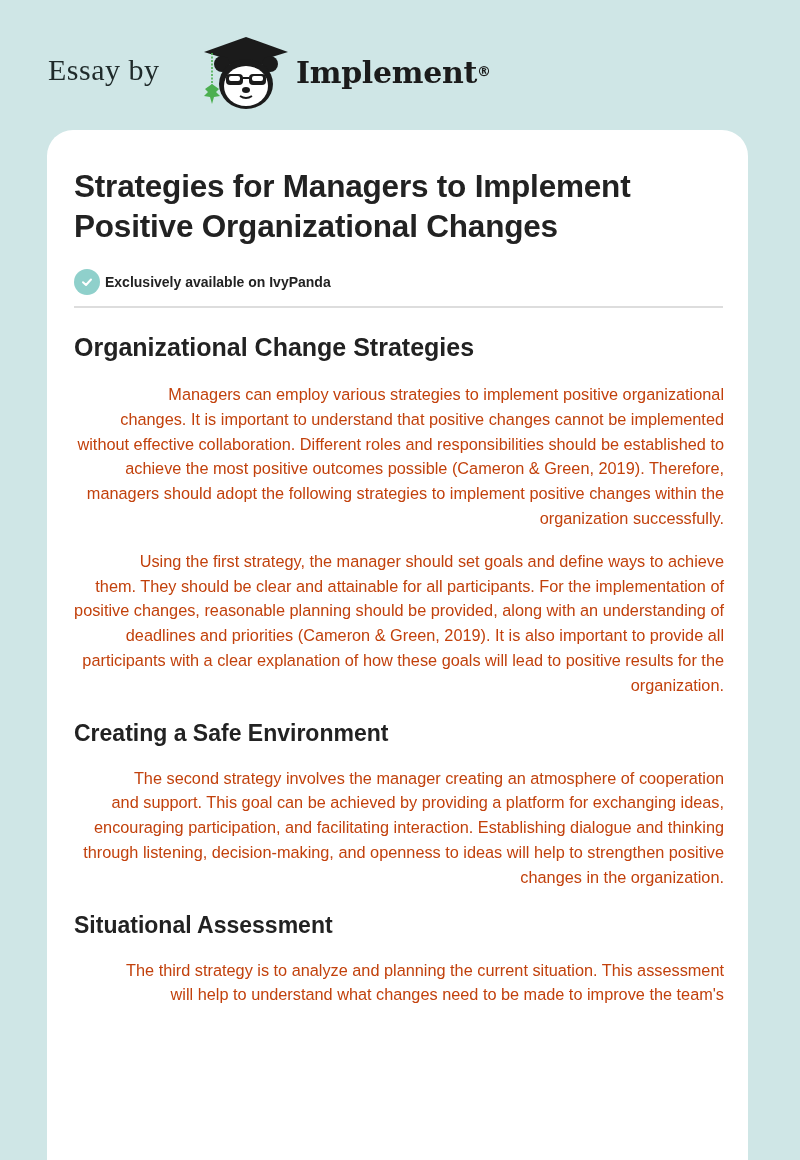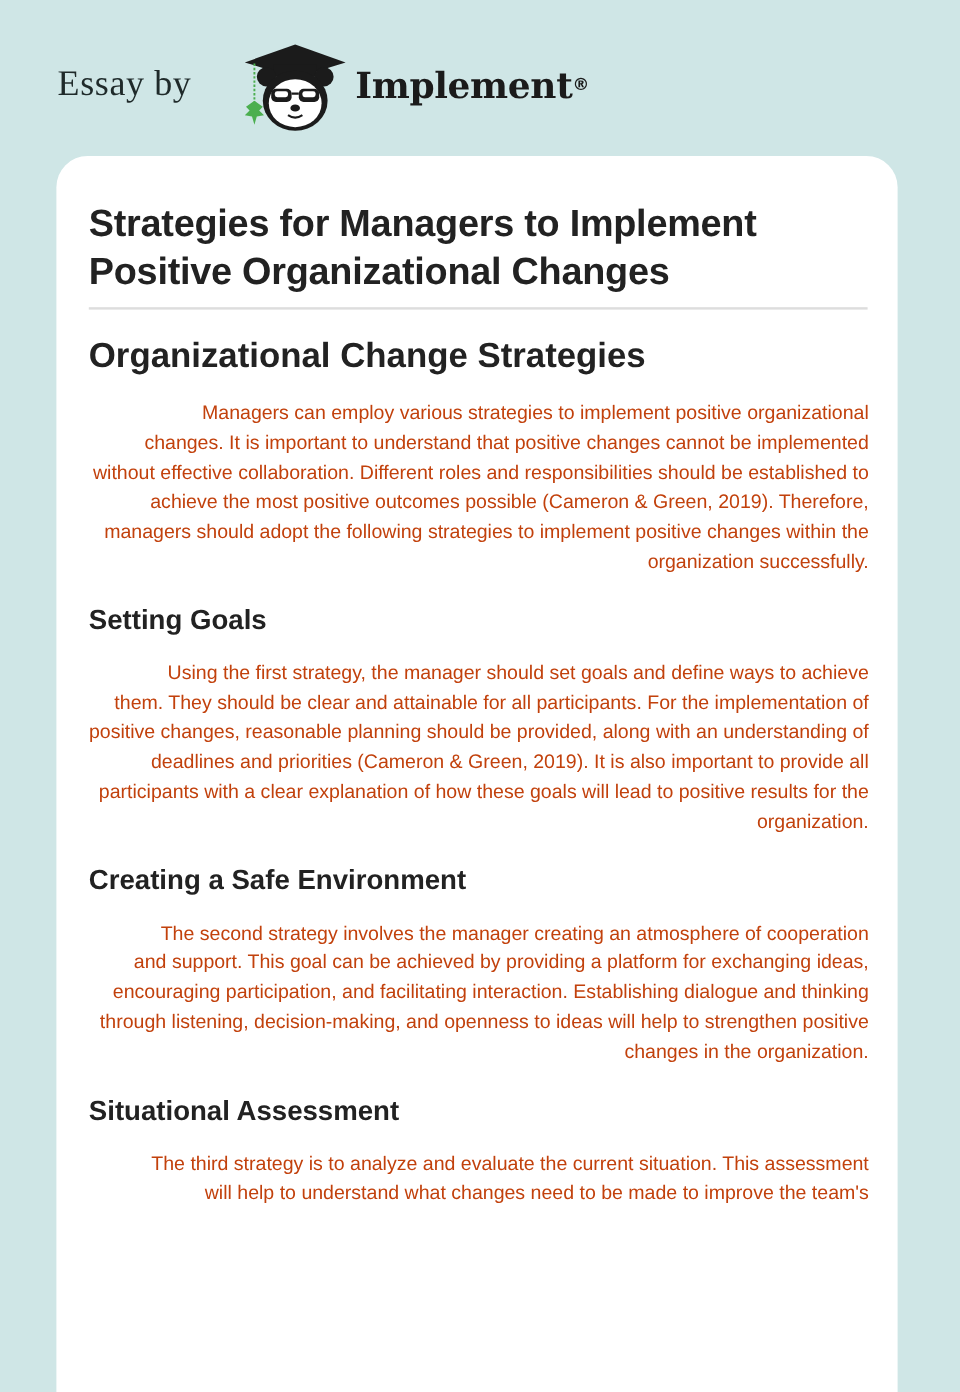--- a/index.html
+++ b/index.html
@@ -88,21 +88,21 @@
       color: #222222;
     }
     .divider {
       margin-top: 10px;
       width: 649px;
       height: 2px;
       background: #dddddd;
     }
     .h2 {
       font-weight: bold;
-      font-size: 29px;
+      font-size: 25px;
       line-height: 34px;
       color: #222222;
       margin-top: 22px;
     }
     .h3 {
       font-weight: bold;
       font-size: 23px;
       line-height: 30px;
       color: #222222;
     }
@@ -145,28 +145,35 @@
       <path d="M40,62 Q46,66 52,62" stroke="#1b1b1b" stroke-width="1.8" fill="none"></path>
     </svg>
   </div>
   <div class="brand-name"><span>Implement</span><sup>®</sup></div>
 </header>
 
 <main class="card">
   <div class="card-inner">
     <h1 class="title">Strategies for Managers to Implement Positive Organizational Changes</h1>
 
+    <div class="badge">
+      <span class="badge-icon">
+        <svg width="14" height="14" viewBox="0 0 14 14">
+          <path d="M3,7.2 L6,10 L11,4.5" stroke="#ffffff" stroke-width="2" fill="none" stroke-linecap="round" stroke-linejoin="round"></path>
+        </svg>
+      </span>
+      <span class="badge-text">Exclusively available on IvyPanda</span>
+    </div>
 
     <div class="divider"></div>
 
     <h2 class="h2">Organizational Change Strategies</h2>
     <p class="para" style="margin-top:18px;">Managers can employ various strategies to implement positive organizational changes. It is important to understand that positive changes cannot be implemented without effective collaboration. Different roles and responsibilities should be established to achieve the most positive outcomes possible (Cameron &amp; Green, 2019). Therefore, managers should adopt the following strategies to implement positive changes within the organization successfully.</p>
 
-    <h3 class="h3" style="margin-top:20px;">Setting Goals</h3>
     <p class="para" style="margin-top:18px;">Using the first strategy, the manager should set goals and define ways to achieve them. They should be clear and attainable for all participants. For the implementation of positive changes, reasonable planning should be provided, along with an understanding of deadlines and priorities (Cameron &amp; Green, 2019). It is also important to provide all participants with a clear explanation of how these goals will lead to positive results for the organization.</p>
 
     <h3 class="h3" style="margin-top:20px;">Creating a Safe Environment</h3>
     <p class="para" style="margin-top:18px;">The second strategy involves the manager creating an atmosphere of cooperation and support. This goal can be achieved by providing a platform for exchanging ideas, encouraging participation, and facilitating interaction. Establishing dialogue and thinking through listening, decision-making, and openness to ideas will help to strengthen positive changes in the organization.</p>
 
     <h3 class="h3" style="margin-top:20px;">Situational Assessment</h3>
-    <p class="para" style="margin-top:18px;">The third strategy is to analyze and evaluate the current situation. This assessment will help to understand what changes need to be made to improve the team's</p>
+    <p class="para" style="margin-top:18px;">The third strategy is to analyze and planning the current situation. This assessment will help to understand what changes need to be made to improve the team's</p>
   </div>
 </main>
 
 </body></html>

